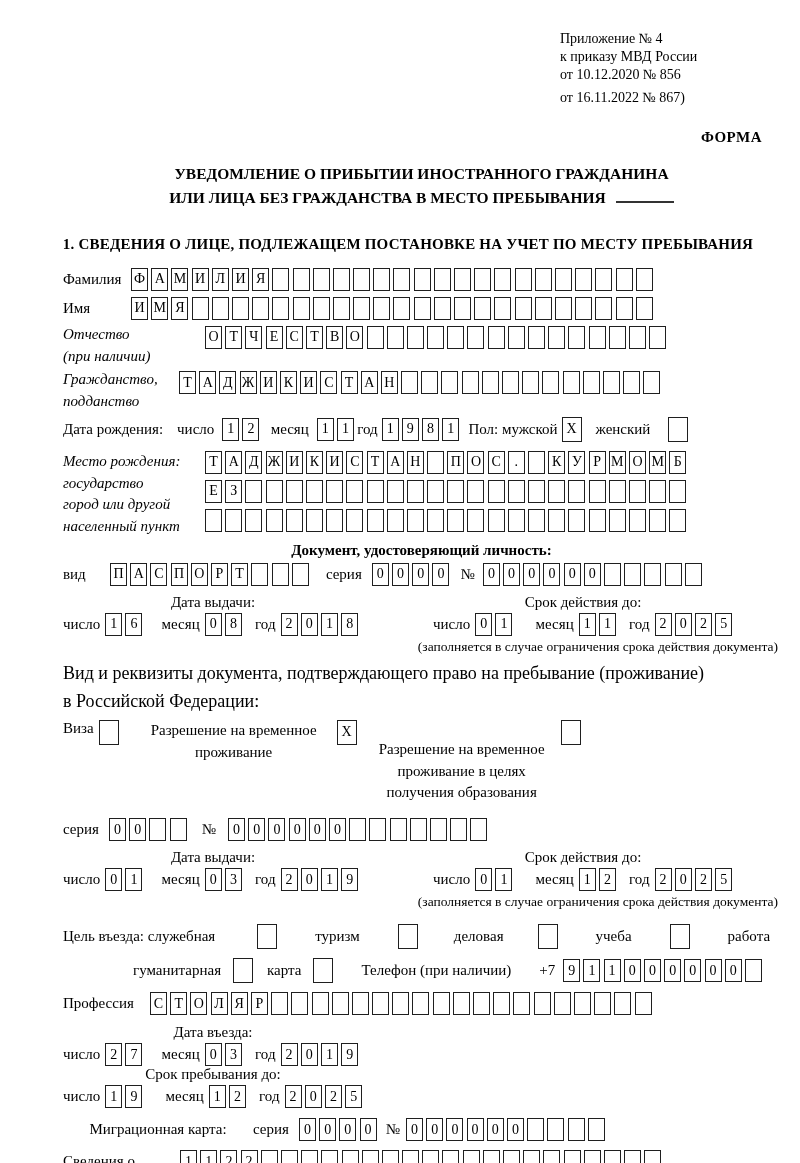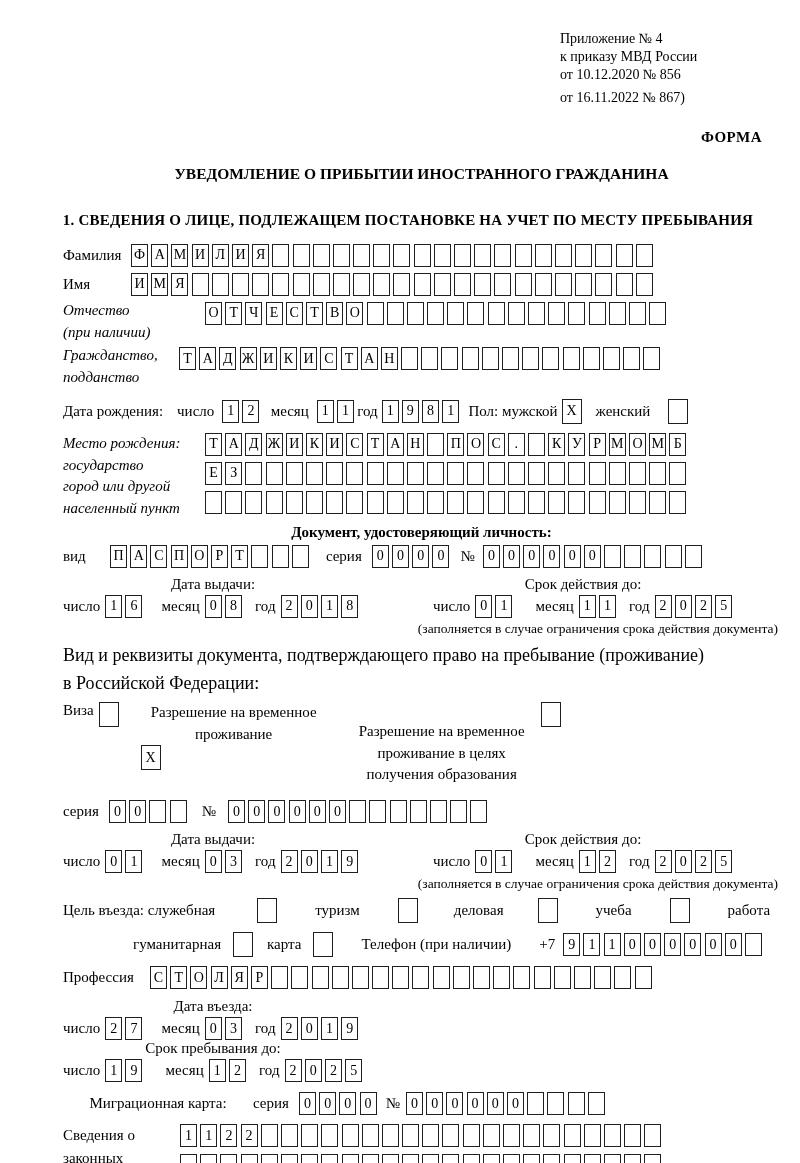--- a/index.html
+++ b/index.html
@@ -68,20 +68,21 @@
     <div>Приложение № 4</div>
     <div>к приказу МВД России</div>
     <div>от 10.12.2020 № 856</div>
     <span class="gap"></span>
     <div>от 16.11.2022 № 867)</div>
   </div>
   <div class="forma">ФОРМА</div>
 
   <div class="title">
     <div>УВЕДОМЛЕНИЕ О ПРИБЫТИИ ИНОСТРАННОГО ГРАЖДАНИНА</div>
+    <div><span>ИЛИ ЛИЦА БЕЗ ГРАЖДАНСТВА В МЕСТО ПРЕБЫВАНИЯ</span><span class="uline"></span></div>
   </div>
 
   <div class="sec-head">1. СВЕДЕНИЯ О ЛИЦЕ, ПОДЛЕЖАЩЕМ ПОСТАНОВКЕ НА УЧЕТ ПО МЕСТУ ПРЕБЫВАНИЯ</div>
 
   <div class="row" style="margin-top:15px;">
     <span class="lbl w68">Фамилия</span>
     <span class="cells">
         <span class="cell">Ф</span>
         <span class="cell">А</span>
         <span class="cell">М</span>
@@ -201,21 +202,21 @@
         <span class="cell"></span>
         <span class="cell"></span>
         <span class="cell"></span>
         <span class="cell"></span>
         <span class="cell"></span>
         <span class="cell"></span>
         <span class="cell"></span>
       </span>
   </div>
 
-  <div class="row" style="margin-top:10px;align-items:center;">
+  <div class="row" style="margin-top:4px;align-items:center;">
     <span class="lbl">Дата рождения:</span>
     <span class="lbl" style="margin-left:14px; margin-right:8px;">число</span>
     <span class="cells">
         <span class="cell">1</span>
         <span class="cell">2</span>
       </span>
     <span class="lbl" style="margin-left:8px; margin-right:8px;">месяц</span>
     <span class="cells">
         <span class="cell">1</span>
         <span class="cell">1</span>
@@ -410,21 +411,21 @@
   <div class="note">(заполняется в случае ограничения срока действия документа)</div>
 
   <div class="plain" style="margin-top:8px;">Вид и реквизиты документа, подтверждающего право на пребывание (проживание)</div>
   <div class="plain" style="margin-top:7px;">в Российской Федерации:</div>
 
   <div class="row" style="align-items:flex-start; margin-top:8px;">
     <span class="cbitem">
       <span class="cbl" style="margin-right:5px;">Виза</span>
       <span class="cb"></span>
     </span>
-    <span class="cbitem" style="margin-left:22px;flex-direction:column;">
+    <span class="cbitem" style="margin-left:22px;">
       <span class="cbl center" style="width:186px; margin-right:10px;">Разрешение на временное проживание</span>
       <span class="cb">X</span>
     </span>
     <span class="cbitem" style="margin-left:14px;">
       <span class="cbl center" style="width:182px; margin-right:8px;margin-top:19px;">Разрешение на временное проживание в целях получения образования</span>
       <span class="cb"></span>
     </span>
   </div>
 
   <div class="row" style="margin-top:14px;">
@@ -494,21 +495,21 @@
             <span class="cell">2</span>
             <span class="cell">0</span>
             <span class="cell">2</span>
             <span class="cell">5</span>
           </span>
       </div>
     </div>
   </div>
   <div class="note">(заполняется в случае ограничения срока действия документа)</div>
 
-  <div class="row" style="margin-top:6px;gap:28px;">
+  <div class="row" style="margin-top:14px;gap:28px;">
     <span class="lbl" style="margin-right:14px;">Цель въезда: служебная</span>
     <span class="cb"></span>
     <span class="lbl" style="margin-left:10px; margin-right:10px;">туризм</span>
     <span class="cb"></span>
     <span class="lbl" style="margin-left:8px; margin-right:6px;">деловая</span>
     <span class="cb"></span>
     <span class="lbl" style="margin-left:10px; margin-right:10px;">учеба</span>
     <span class="cb"></span>
     <span class="lbl" style="margin-left:10px; margin-right:6px;">работа</span>
     <span class="cb">X</span>

